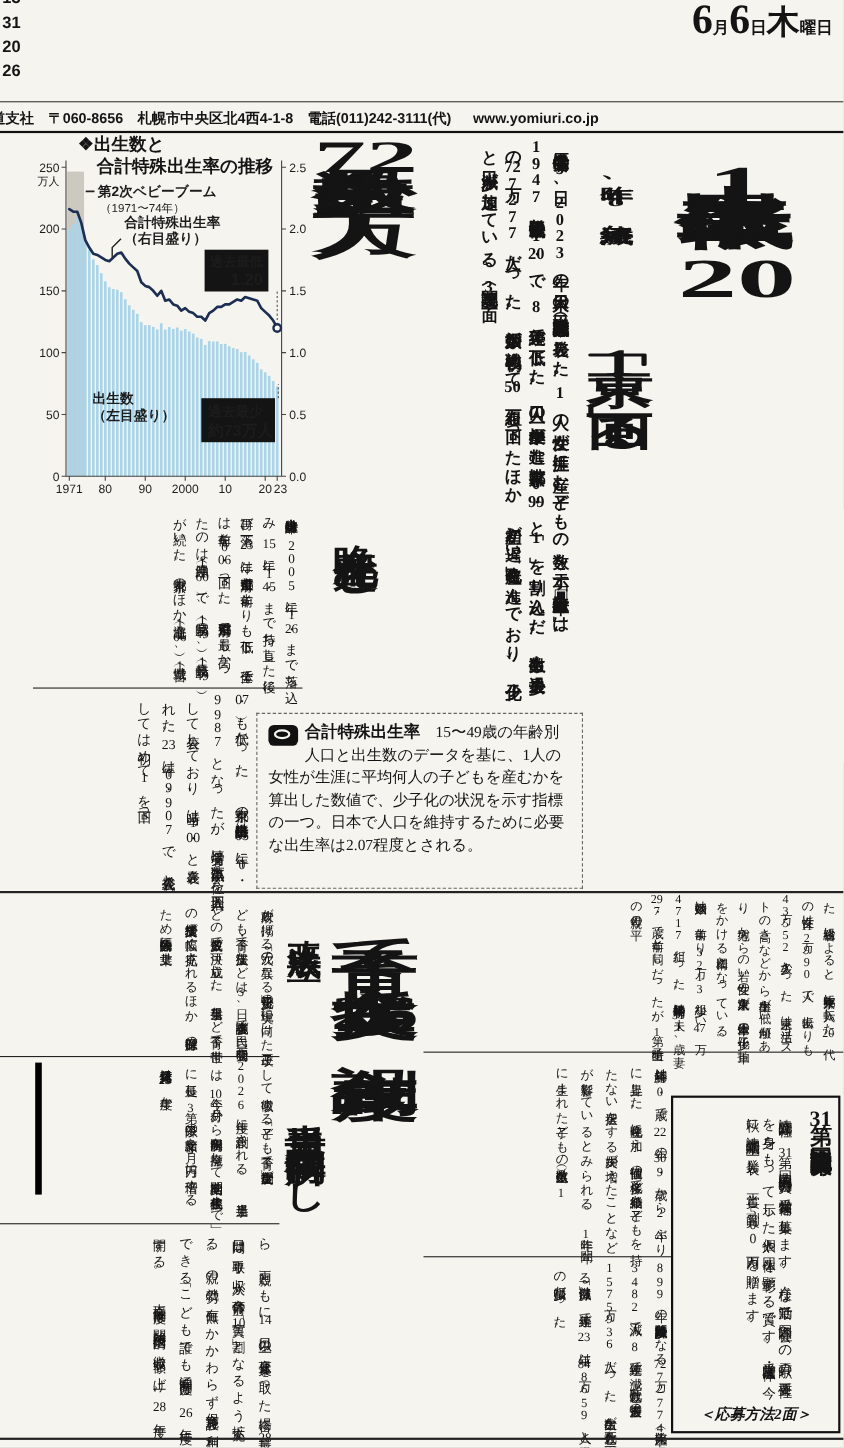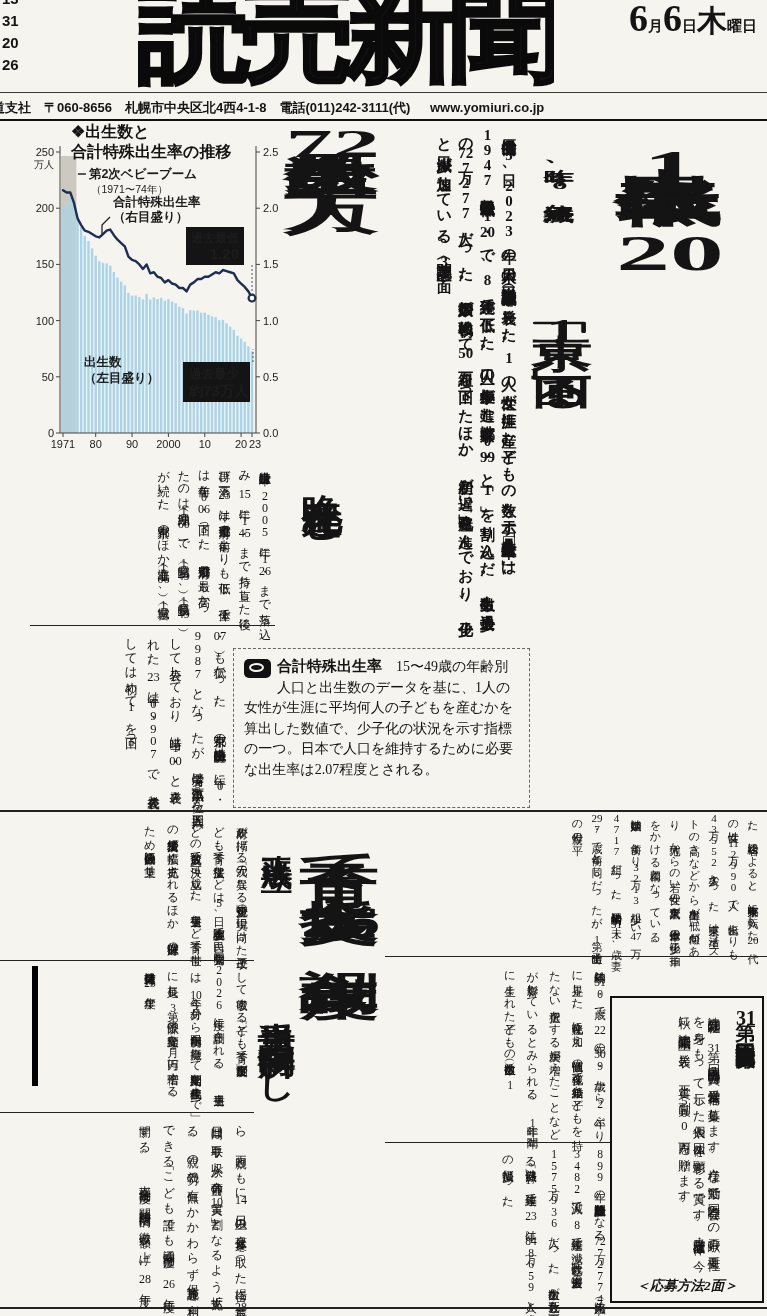--- a/index.html
+++ b/index.html
@@ -23,21 +23,21 @@
   #rule-a { position:absolute; top:92px; left:0; width:767px; height:1px; background:#3a3a3a; }
   #bureau { position:absolute; top:96px; left:-8px; width:790px; font-size:13px; font-weight:bold;
     font-family:"Liberation Sans",sans-serif; padding-top:3px; white-space:nowrap; }
   #bureau .site { margin-left:16px; }
   #rule-b { position:absolute; top:119px; left:0; width:767px; height:2px; background:#111; }
 
   
   #chart { position:absolute; left:26px; top:122px; width:268px; height:340px; }
   #chart-title { position:absolute; left:45px; top:0; font-family:"Liberation Sans",sans-serif;
     font-weight:bold; font-size:16px; line-height:20px; }
-  #chart-title .t2 { }
+  #chart-title .t2 { margin-left:17px; }
   #chart-svg { position:absolute; left:0; top:0; }
   #chart-svg text { font-family:"Liberation Sans","DejaVu Sans",sans-serif; fill:#1c1c1c; }
 
   
   .vtext { position:absolute; writing-mode:vertical-rl; text-orientation:mixed;
     font-family:"Liberation Serif","DejaVu Serif",serif; color:#141414; }
   .tcy { text-combine-upright:all; }
   .vdot { text-combine-upright:all; font-size:70%; }
   .vh { font-weight:bold; line-height:1; }
 
@@ -93,23 +93,20 @@
 
 <div id="page">
 
   <div id="edge-numbers">
     <div>13</div>
     <div>31</div>
     <div>20</div>
     <div>26</div>
   </div>
 
-  <div id="masthead-wrap">
-    <div id="masthead">読売新聞</div>
-  </div>
 
   <div id="dateline">
     <span class="d-big">6</span><span class="d-sm">月</span><span class="d-big">6</span><span class="d-sm">日</span><span class="d-mid">木</span><span class="d-sm">曜日</span>
   </div>
 
   <div id="rule-a" class="hrule"></div>
   <div id="bureau">
     <span>道支社　〒060-8656　札幌市中央区北4西4-1-8　電話(011)242-3111(代)</span>
     <span class="site">www.yomiuri.co.jp</span>
   </div>

